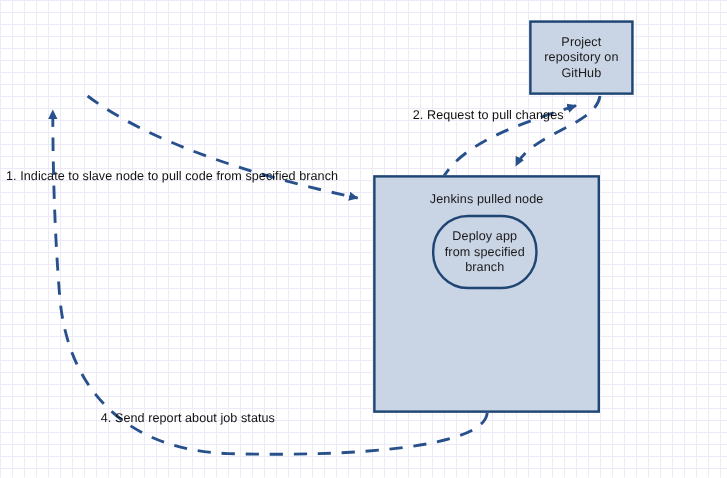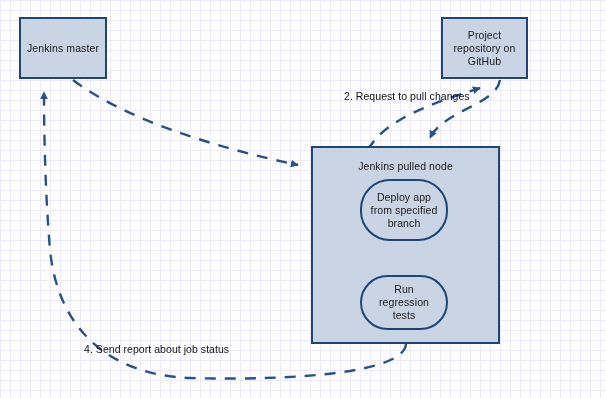--- a/index.html
+++ b/index.html
@@ -85,45 +85,38 @@
 
     <path d="M 368,150 C 384,120 430,104 480,88" fill="none" stroke="#28518c" stroke-width="2.4" stroke-dasharray="11 9" stroke-linecap="butt" marker-end="url(#arrowFilled)"></path>
 
     <path d="M 500,80 C 496,105 444,110 430,138" fill="none" stroke="#28518c" stroke-width="2.4" stroke-dasharray="11 9" stroke-linecap="butt" marker-end="url(#arrowFilled)"></path>
 
     <path d="M 406,344 C 404,372 300,381 190,378 C 110,375 58,330 50,250 C 45,190 44,130 44,92" fill="none" stroke="#28518c" stroke-width="2.4" stroke-dasharray="11 9" stroke-linecap="butt" marker-end="url(#arrowFilled)"></path>
 
     <path d="M 404,241 L 404,270" fill="none" stroke="#1f4573" stroke-width="2.2" marker-end="url(#arrowFilled)"></path>
   </svg>
 
-  <div class="node" style="left:19px; top:17px; width:88px; height:62px;">
-    <span class="node-label">Jenkins master</span>
-  </div>
 
   <div class="node" style="left:441px; top:17px; width:87px; height:62px;">
     <span class="node-label">Project
 repository on
 GitHub</span>
   </div>
 
   <div class="node container-node" style="left:311px; top:146px; width:189px; height:198px;">
     <span class="node-label">Jenkins pulled node</span>
   </div>
 
   <div class="node inner-node" style="left:360px; top:179px; width:88px; height:62px;">
     <span class="node-label">Deploy app
 from specified
 branch</span>
   </div>
 
-  <div class="node inner-node" style="left:360px; top:275px; width:88px; height:55px;">
-    <span class="node-label">Run
-regression
-tests</span>
-  </div>
 
+  <div class="edge-label" style="left:5px; top:141px;">1. Indicate to slave node to pull code from specified branch</div>
 
   <div class="edge-label" style="left:344px; top:90px;">2. Request to pull changes</div>
 
 
   <div class="edge-label" style="left:60px; top:343px;padding-left:24px;">4. Send report about job status</div>
 
 </div>
 
 </body></html>

